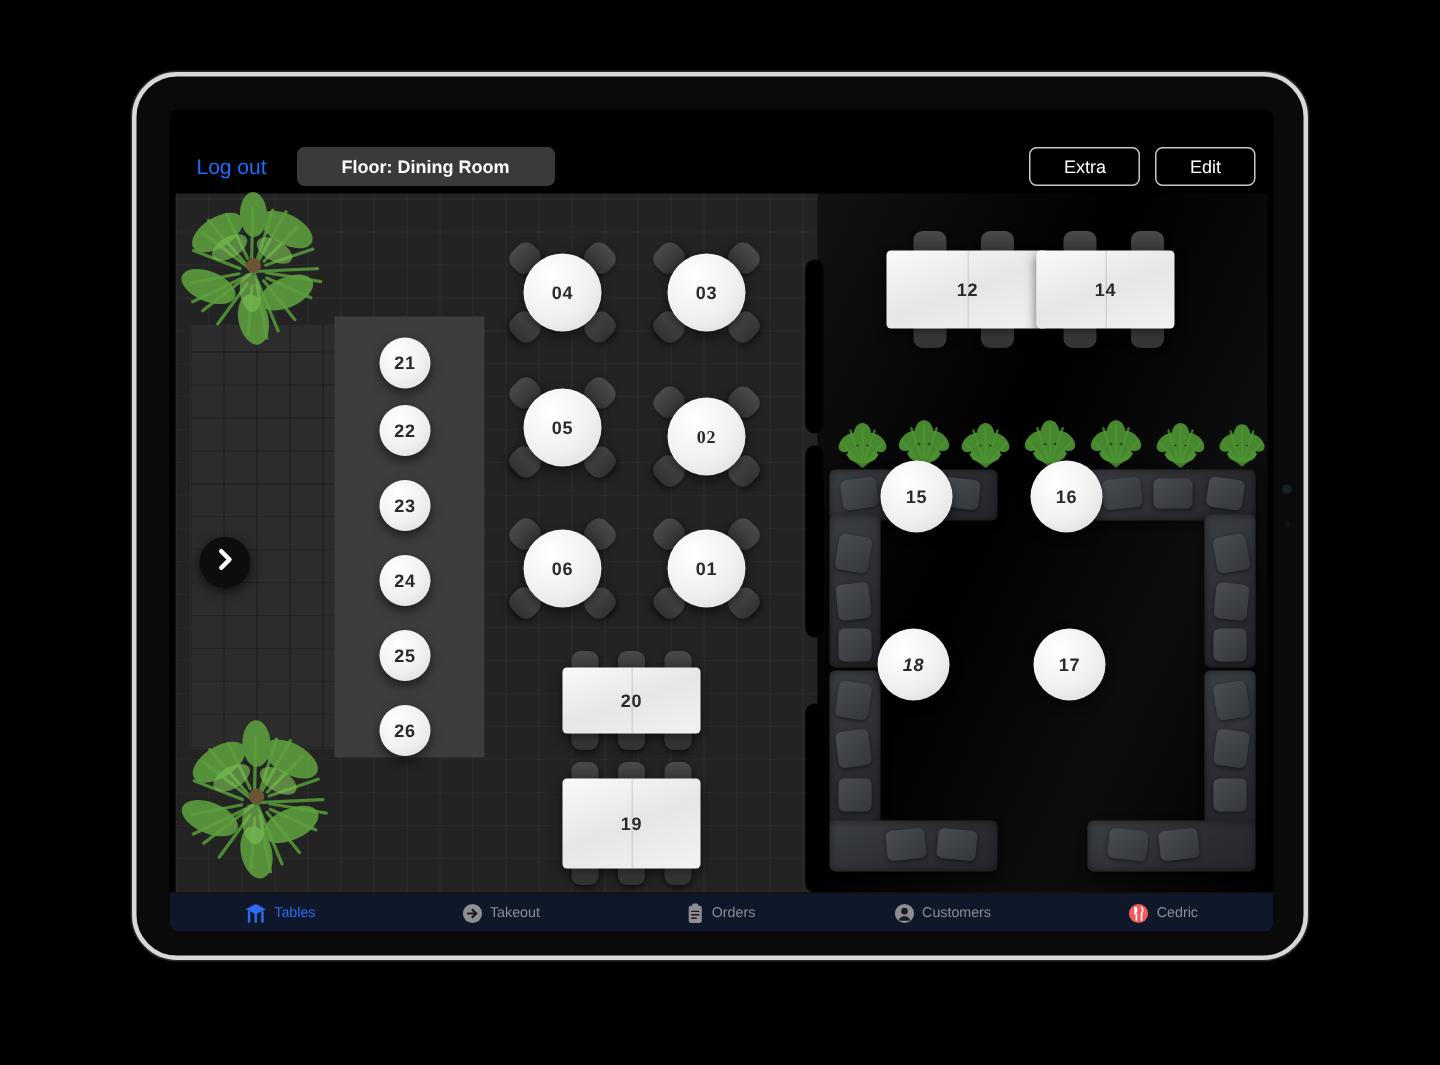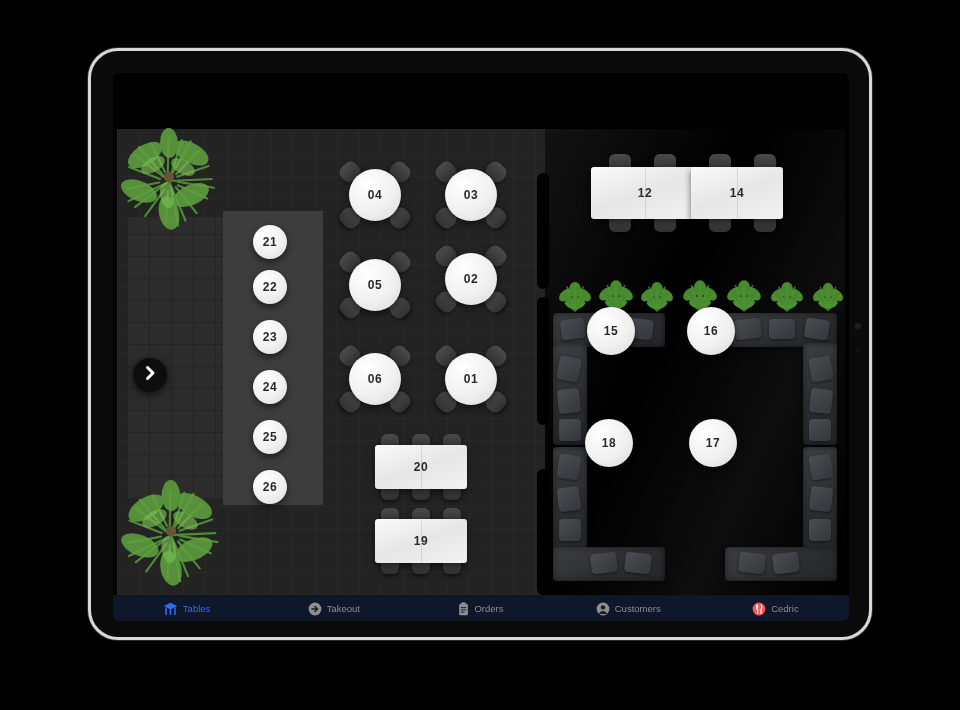--- a/index.html
+++ b/index.html
@@ -215,20 +215,28 @@
 </head>
 <body>
 
 <div id="device">
   <div id="camera"></div>
   <div id="camera2"></div>
 
   <div id="screen">
 
 
+    <div id="navbar">
+      <div id="logout">Log out</div>
+      <div id="floor-pill">Floor: Dining Room</div>
+      <div id="nav-right">
+        <div class="nav-btn">Extra</div>
+        <div class="nav-btn">Edit</div>
+      </div>
+    </div>
 
     <div id="floor">
 
       <div id="room-dark"></div>
       <div class="gray-block" style="left:14px;top:88px;width:96px;height:282px;"></div>
       <div class="gray-block" style="left:14px;top:88px;width:96px;height:282px;background:repeating-linear-gradient(0deg,rgba(0,0,0,.18) 0 1px,transparent 1px 22px),repeating-linear-gradient(90deg,rgba(0,0,0,.18) 0 1px,transparent 1px 22px),#2c2c2c;"></div>
       <div class="gray-block" style="left:110px;top:82px;width:100px;height:294px;"></div>
 
       <div id="room-wood"></div>
 
@@ -518,21 +526,21 @@
           <div class="num">03</div>
       </div>
       <div class="tbl round" style="left:236px;top:130px;width:52px;height:52px;text-align:center;">
         <div class="chair d" style="left:-9px;top:-6px;transform:rotate(-45deg);"></div>
         <div class="chair d" style="right:-9px;top:-6px;transform:rotate(45deg);"></div>
         <div class="chair d" style="left:-9px;bottom:-6px;transform:rotate(45deg);"></div>
         <div class="chair d" style="right:-9px;bottom:-6px;transform:rotate(-45deg);"></div>
         <div class="top"></div>
           <div class="num">05</div>
       </div>
-      <div class="tbl round" style="left:332px;top:124px;width:52px;height:52px;">
+      <div class="tbl round" style="left:332px;top:136px;width:52px;height:52px;font-family:Liberation Serif, serif;">
         <div class="chair d" style="left:-9px;top:-6px;transform:rotate(-45deg);"></div>
         <div class="chair d" style="right:-9px;top:-6px;transform:rotate(45deg);"></div>
         <div class="chair d" style="left:-9px;bottom:-6px;transform:rotate(45deg);"></div>
         <div class="chair d" style="right:-9px;bottom:-6px;transform:rotate(-45deg);"></div>
         <div class="top"></div>
           <div class="num">02</div>
       </div>
       <div class="tbl round" style="left:236px;top:224px;width:52px;height:52px;">
         <div class="chair d" style="left:-9px;top:-6px;transform:rotate(-45deg);"></div>
         <div class="chair d" style="right:-9px;top:-6px;transform:rotate(45deg);"></div>
@@ -553,21 +561,21 @@
       <div class="tbl rect" style="left:262px;top:316px;width:92px;height:44px;">
         <div class="chair v" style="left:6px;top:-11px;"></div>
         <div class="chair v" style="left:37px;top:-11px;"></div>
         <div class="chair v" style="left:68px;top:-11px;"></div>
         <div class="chair v" style="left:6px;bottom:-11px;"></div>
         <div class="chair v" style="left:37px;bottom:-11px;"></div>
         <div class="chair v" style="left:68px;bottom:-11px;"></div>
         <div class="top"></div>
           <div class="num">20</div>
       </div>
-      <div class="tbl rect" style="left:262px;top:390px;width:92px;height:44px;">
+      <div class="tbl rect" style="left:262px;top:390px;width:92px;height:60px;">
         <div class="chair v" style="left:6px;top:-11px;"></div>
         <div class="chair v" style="left:37px;top:-11px;"></div>
         <div class="chair v" style="left:68px;top:-11px;"></div>
         <div class="chair v" style="left:6px;bottom:-11px;"></div>
         <div class="chair v" style="left:37px;bottom:-11px;"></div>
         <div class="chair v" style="left:68px;bottom:-11px;"></div>
         <div class="top"></div>
           <div class="num">19</div>
       </div>
 
@@ -589,21 +597,21 @@
       </div>
 
       <div class="tbl round" style="left:474px;top:178px;width:48px;height:48px;z-index:5;">
         <div class="top"></div>
           <div class="num">15</div>
       </div>
       <div class="tbl round" style="left:574px;top:178px;width:48px;height:48px;z-index:5;">
         <div class="top"></div>
           <div class="num">16</div>
       </div>
-      <div class="tbl round" style="left:472px;top:290px;width:48px;height:48px;z-index:5;">
+      <div class="tbl round" style="left:472px;top:290px;width:48px;height:48px;z-index:5;font-style:italic;">
         <div class="top"></div>
           <div class="num">18</div>
       </div>
       <div class="tbl round" style="left:576px;top:290px;width:48px;height:48px;z-index:5;">
         <div class="top"></div>
           <div class="num">17</div>
       </div>
 
       <div id="arrow-btn">
         <span>

